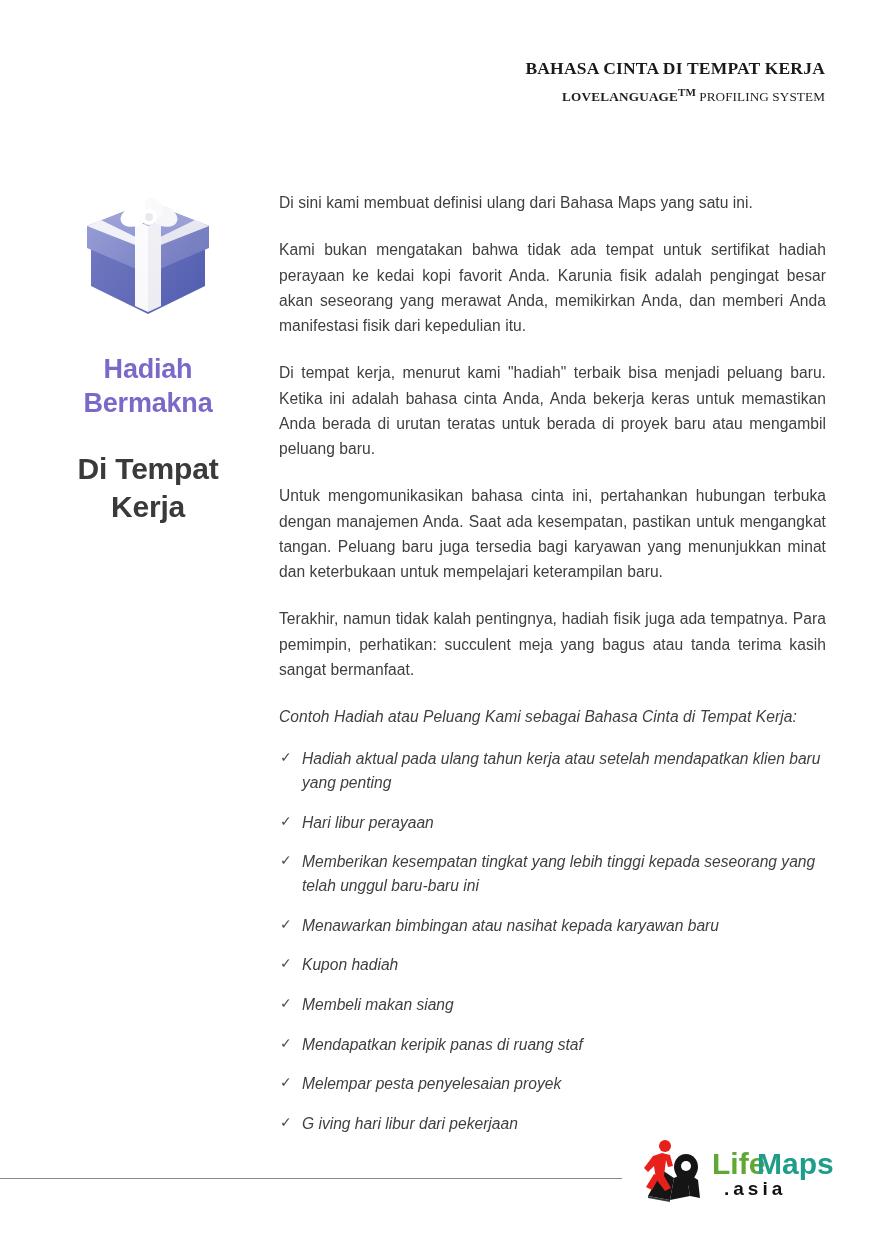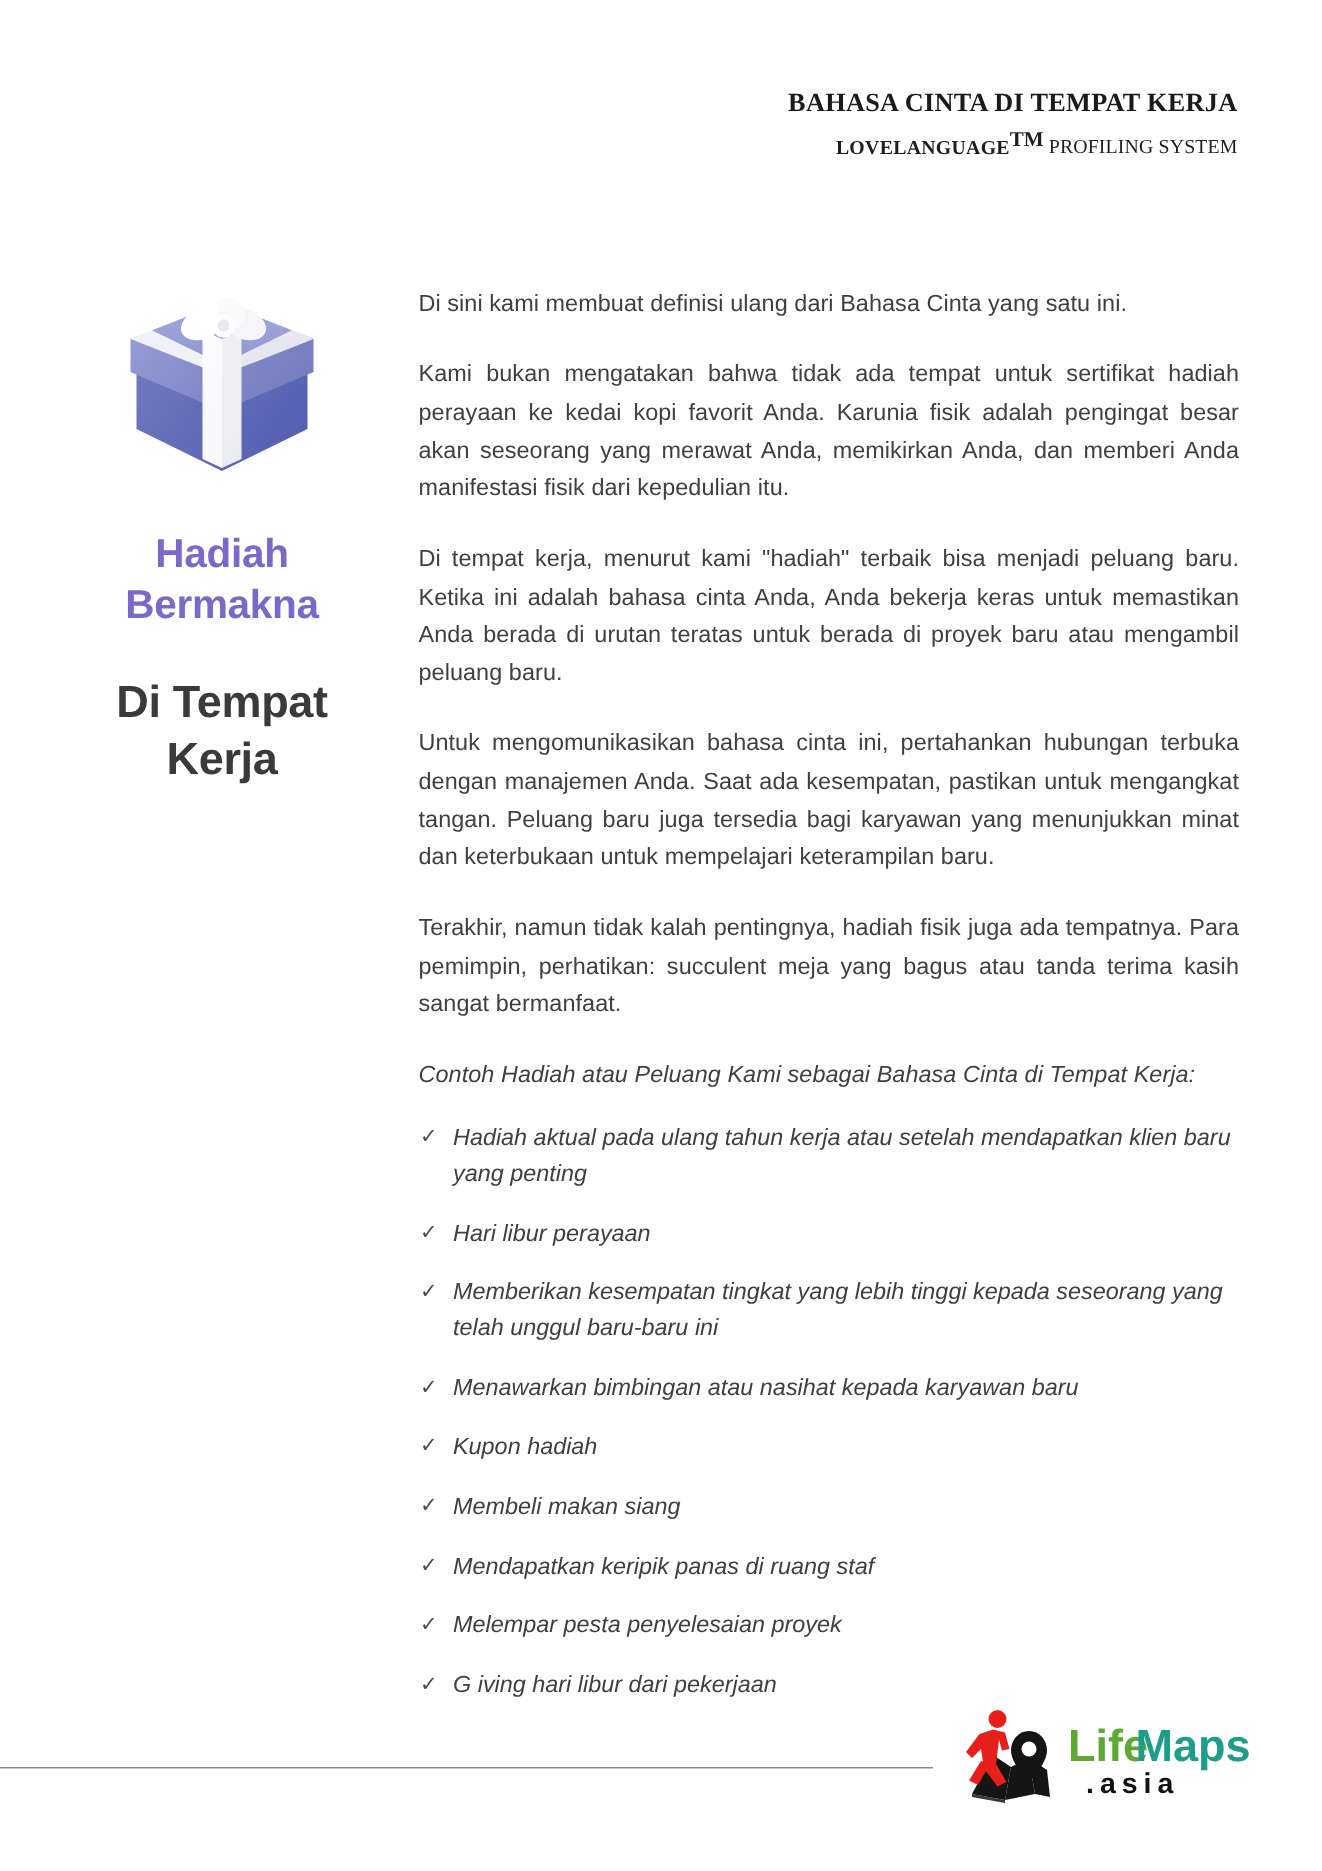--- a/index.html
+++ b/index.html
@@ -37,21 +37,21 @@
     font-size: 13.2px;
     color: #1f1f1f;
     letter-spacing: 0.1px;
     white-space: nowrap;
   }
   .header-sub .brand {
     font-weight: bold;
     letter-spacing: 0.2px;
   }
   .header-sub .tm {
-    font-size: 14px;
+    font-size: 11px;
     vertical-align: super;
     font-weight: bold;
     letter-spacing: 0;
   }
   .header-sub .sys { font-weight: normal; margin-top: 27px; }
 
   
   .sidebar {
     position: absolute;
     left: 40px;
@@ -211,21 +211,21 @@
     <ellipse cx="81" cy="22" rx="11" ry="8" fill="#fafafc" transform="rotate(50 81 22)"></ellipse>
     <circle cx="76" cy="31" r="8" fill="#ffffff"></circle>
     <circle cx="76" cy="31" r="4" fill="#e9e9f1"></circle>
   </svg>
   <div class="sidebar-title">Hadiah Bermakna</div>
   <div class="sidebar-subtitle">Di Tempat Kerja</div>
 </div>
 
 <div class="content">
 
-  <p class="lead">Di sini kami membuat definisi ulang dari Bahasa Cinta yang satu ini.</p>
+  <p class="lead">Di sini kami membuat definisi ulang dari Bahasa Maps yang satu ini.</p>
   <p>Kami bukan mengatakan bahwa tidak ada tempat untuk sertifikat hadiah perayaan ke kedai kopi favorit Anda. Karunia fisik adalah pengingat besar akan seseorang yang merawat Anda, memikirkan Anda, dan memberi Anda manifestasi fisik dari kepedulian itu.</p>
   <p>Di tempat kerja, menurut kami "hadiah" terbaik bisa menjadi peluang baru. Ketika ini adalah bahasa cinta Anda, Anda bekerja keras untuk memastikan Anda berada di urutan teratas untuk berada di proyek baru atau mengambil peluang baru.</p>
   <p>Untuk mengomunikasikan bahasa cinta ini, pertahankan hubungan terbuka dengan manajemen Anda. Saat ada kesempatan, pastikan untuk mengangkat tangan. Peluang baru juga tersedia bagi karyawan yang menunjukkan minat dan keterbukaan untuk mempelajari keterampilan baru.</p>
   <p>Terakhir, namun tidak kalah pentingnya, hadiah fisik juga ada tempatnya. Para pemimpin, perhatikan: succulent meja yang bagus atau tanda terima kasih sangat bermanfaat.</p>
 
   <p class="examples-intro">Contoh Hadiah atau Peluang Kami sebagai Bahasa Cinta di Tempat Kerja:</p>
 
   <ul class="checklist">
     <li><span class="check">✓</span><span>Hadiah aktual pada ulang tahun kerja atau setelah mendapatkan klien baru yang penting</span></li>
     <li><span class="check">✓</span><span>Hari libur perayaan</span></li>

